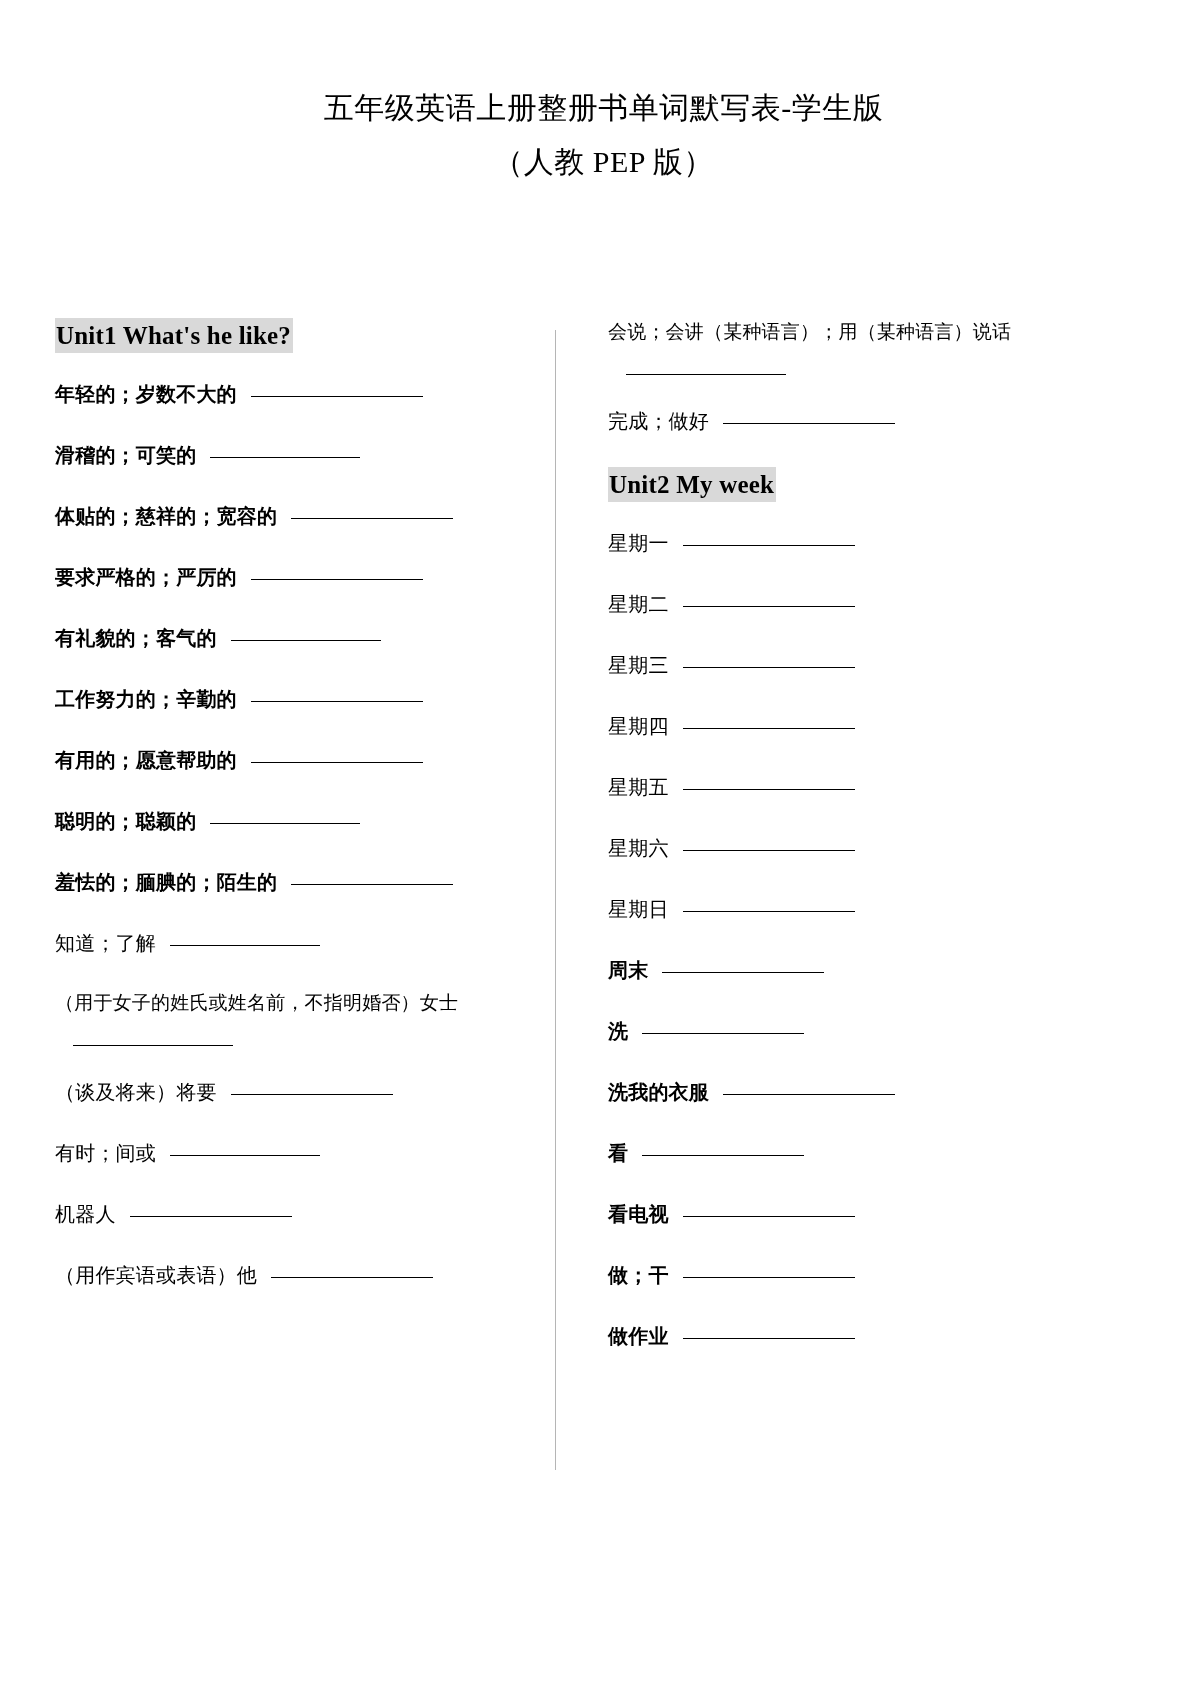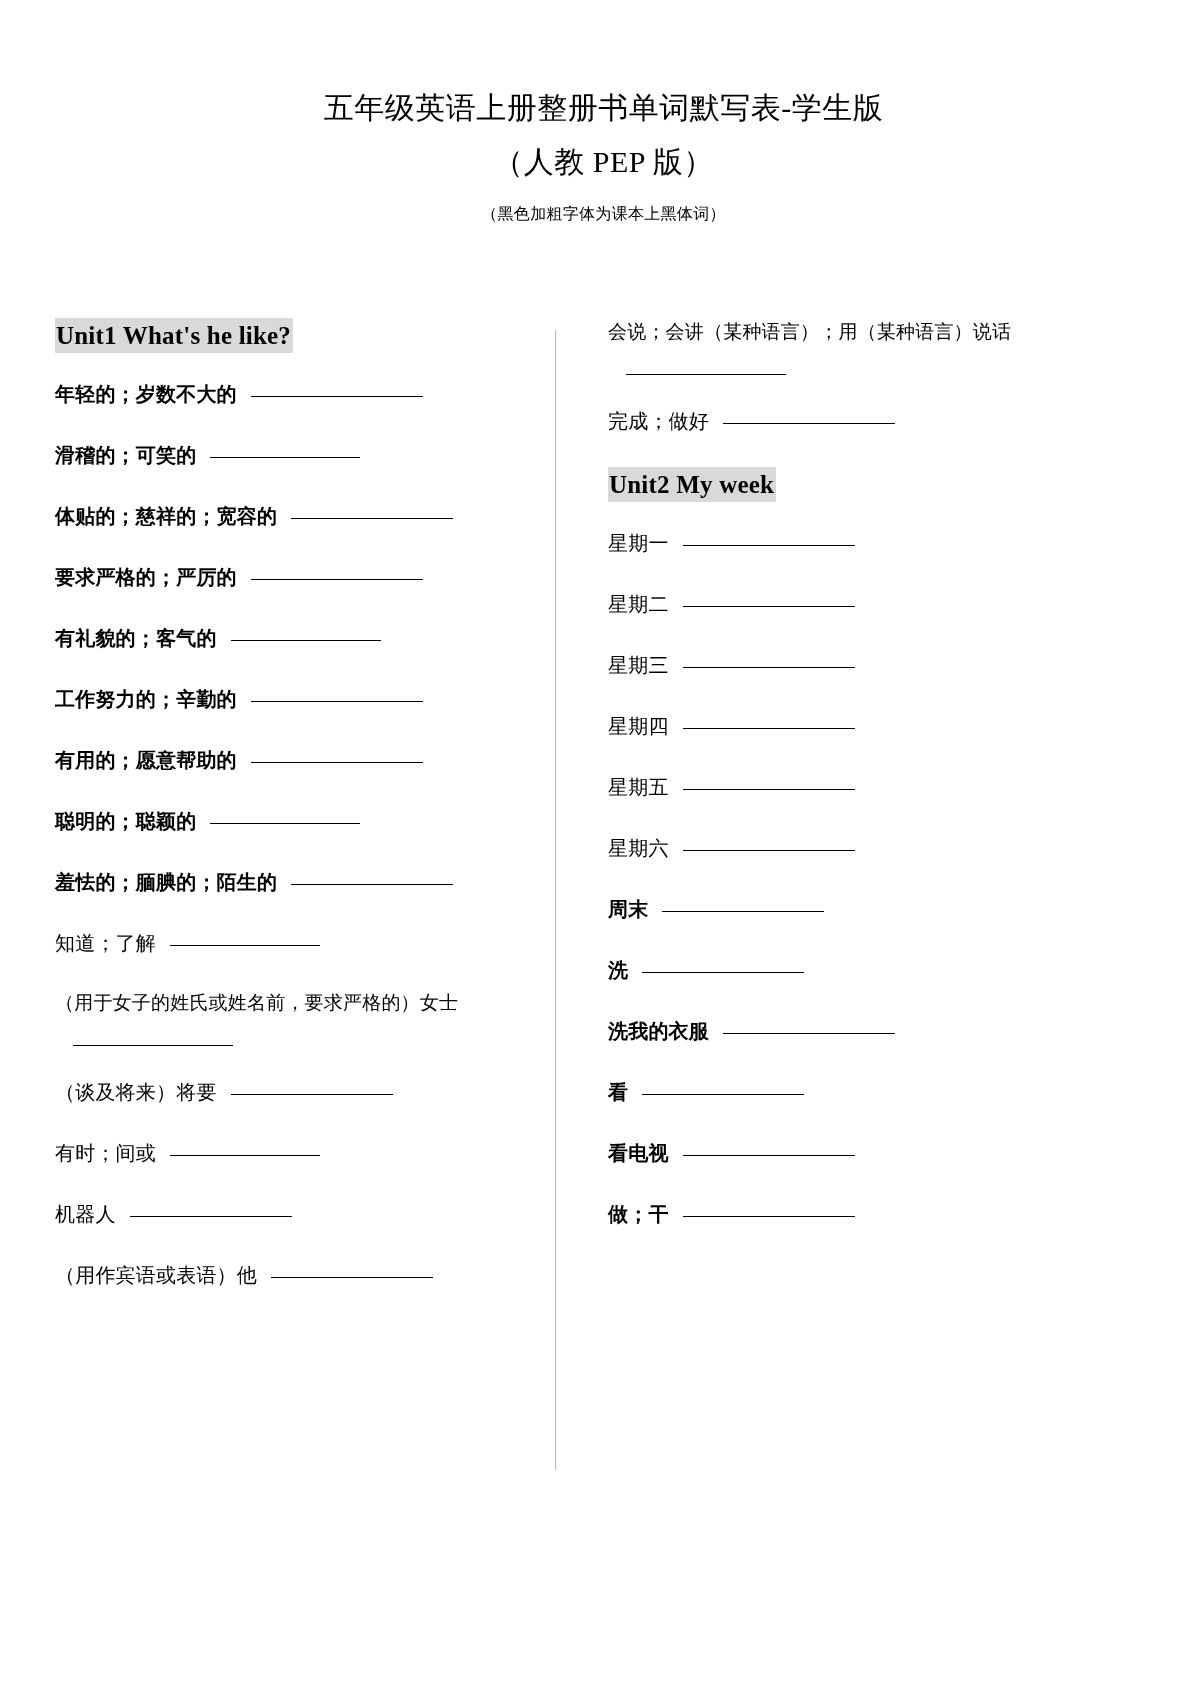--- a/index.html
+++ b/index.html
@@ -146,40 +146,39 @@
   }
 </style>
 </head>
 <body>
 
 <div class="page">
 
   <div class="doc-header">
     <div class="doc-title">五年级英语上册整册书单词默写表-学生版</div>
     <div class="doc-subtitle">（人教 PEP 版）</div>
-    <div class="doc-note">（黑色加粗字体为课本上黑体词）</div>
   </div>
 
   <div class="columns">
 
     <div class="col col-left">
       <div class="unit-heading tight-top">Unit1 What's he like?</div>
       <div id="left-items">
           <div class="word-row"><span class="word-label bold">年轻的；岁数不大的</span><span class="blank w-long"></span></div>
           <div class="word-row"><span class="word-label bold">滑稽的；可笑的</span><span class="blank w-short"></span></div>
           <div class="word-row"><span class="word-label bold">体贴的；慈祥的；宽容的</span><span class="blank w-mid"></span></div>
           <div class="word-row"><span class="word-label bold">要求严格的；严厉的</span><span class="blank w-long"></span></div>
           <div class="word-row"><span class="word-label bold">有礼貌的；客气的</span><span class="blank w-short"></span></div>
           <div class="word-row"><span class="word-label bold">工作努力的；辛勤的</span><span class="blank w-long"></span></div>
           <div class="word-row"><span class="word-label bold">有用的；愿意帮助的</span><span class="blank w-long"></span></div>
           <div class="word-row"><span class="word-label bold">聪明的；聪颖的</span><span class="blank w-short"></span></div>
           <div class="word-row"><span class="word-label bold">羞怯的；腼腆的；陌生的</span><span class="blank w-mid"></span></div>
           <div class="word-row"><span class="word-label">知道；了解</span><span class="blank w-short"></span></div>
           <div class="word-row wrapped">
-            <span class="word-label wrap-text">（用于女子的姓氏或姓名前，要求严格的）女士</span>
+            <span class="word-label wrap-text">（用于女子的姓氏或姓名前，不指明婚否）女士</span>
             <span class="blank-own-line"></span>
           </div>
           <div class="word-row"><span class="word-label">（谈及将来）将要</span><span class="blank w-mid"></span></div>
           <div class="word-row"><span class="word-label">有时；间或</span><span class="blank w-short"></span></div>
           <div class="word-row"><span class="word-label">机器人</span><span class="blank w-mid"></span></div>
           <div class="word-row"><span class="word-label">（用作宾语或表语）他</span><span class="blank w-mid"></span></div>
         </div>
     </div>
 
     <div class="col-divider"></div>
@@ -193,24 +192,26 @@
           <div class="word-row"><span class="word-label">完成；做好</span><span class="blank w-long"></span></div>
         </div>
       <div class="unit-heading">Unit2 My week</div>
       <div id="right-items">
           <div class="word-row"><span class="word-label">星期一</span><span class="blank w-long"></span></div>
           <div class="word-row"><span class="word-label">星期二</span><span class="blank w-long"></span></div>
           <div class="word-row"><span class="word-label">星期三</span><span class="blank w-long"></span></div>
           <div class="word-row"><span class="word-label">星期四</span><span class="blank w-long"></span></div>
           <div class="word-row"><span class="word-label">星期五</span><span class="blank w-long"></span></div>
           <div class="word-row"><span class="word-label">星期六</span><span class="blank w-long"></span></div>
+          <div class="word-row"><span class="word-label">星期日</span><span class="blank w-long"></span></div>
           <div class="word-row"><span class="word-label bold">周末</span><span class="blank w-mid"></span></div>
           <div class="word-row"><span class="word-label bold">洗</span><span class="blank w-mid"></span></div>
           <div class="word-row"><span class="word-label bold">洗我的衣服</span><span class="blank w-long"></span></div>
           <div class="word-row"><span class="word-label bold">看</span><span class="blank w-mid"></span></div>
           <div class="word-row"><span class="word-label bold">看电视</span><span class="blank w-long"></span></div>
           <div class="word-row"><span class="word-label bold">做；干</span><span class="blank w-long"></span></div>
+          <div class="word-row"><span class="word-label bold">做作业</span><span class="blank w-long"></span></div>
         </div>
     </div>
 
   </div>
 
 </div>
 
 </body></html>

